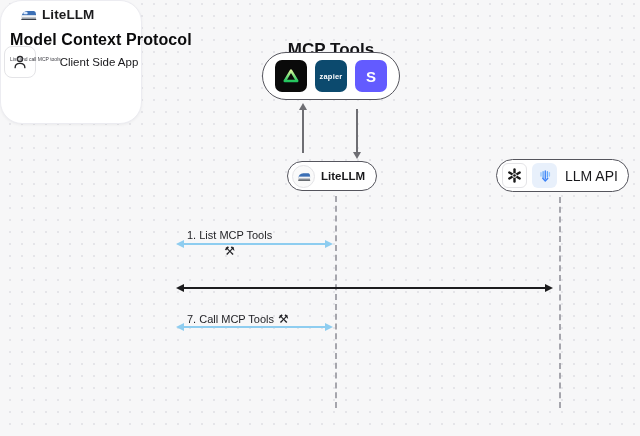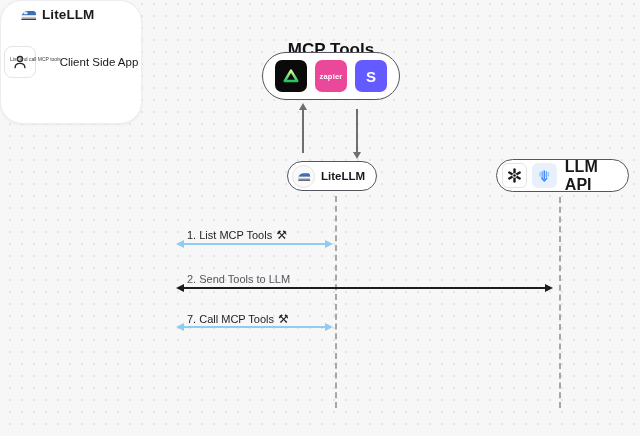--- a/index.html
+++ b/index.html
@@ -23,39 +23,39 @@
 
   
   .mcp-label{position:absolute;left:262px;top:40px;width:138px;text-align:center;font-size:17px;font-weight:600;color:#131316;}
   .mcp-box{
     position:absolute;left:262px;top:52px;width:138px;height:48px;box-sizing:border-box;
     background:#fff;border:1.5px solid #55555d;border-radius:26px;
     display:flex;align-items:center;justify-content:center;gap:8px;
   }
   .tool-tile{width:32px;height:32px;border-radius:7px;display:flex;align-items:center;justify-content:center;}
   .tile-dark{background:#0a0a0a;}
-  .tile-zapier{background:#ec4899;}
+  .tile-zapier{background:#0c4a6e;}
   .tile-stripe{background:#635bff;}
   .zapier-word{color:#fff;font-size:7.5px;font-weight:700;letter-spacing:.2px;}
   .stripe-s{color:#fff;font-size:15px;font-weight:700;}
 
   
   .varrow{position:absolute;width:0;}
   .vshaft{position:absolute;top:6px;bottom:6px;left:-0.75px;width:1.5px;background:#6e6e73;}
   .vhead{position:absolute;width:0;height:0;left:-4.5px;border-left:4.5px solid transparent;border-right:4.5px solid transparent;}
   .vhead.up{top:0;border-bottom:7px solid #6e6e73;}
   .vhead.down{bottom:0;border-top:7px solid #6e6e73;}
 
   
   .node{box-sizing:border-box;background:#fff;border:1.5px solid #55555d;display:flex;align-items:center;position:absolute;}
   .litellm-node{left:287px;top:161px;width:90px;height:30px;border-radius:15px;padding-left:4px;}
   .litellm-badge{width:21px;height:21px;border-radius:50%;border:1px solid #e4e4e7;background:#fafafa;display:flex;align-items:center;justify-content:center;}
   .litellm-node .node-label{font-size:11.5px;font-weight:600;color:#18181b;margin-left:6px;}
   .llmapi-node{left:496px;top:159px;width:133px;height:33px;border-radius:17px;padding-left:5px;gap:5px;}
-  .llmapi-node .node-label{font-size:16px;font-weight:700;color:#18181b;margin-left:3px;}
+  .llmapi-node .node-label{font-size:14px;font-weight:400;color:#18181b;margin-left:3px;}
   .mini-tile{width:25px;height:25px;border-radius:6px;display:flex;align-items:center;justify-content:center;box-sizing:border-box;}
   .openai-tile{background:#fff;border:1px solid #e4e4e7;}
   .provider-tile{background:#e8f0fb;}
 
   .client-node{left:35px;top:224px;width:140px;height:122px;border:1px solid #ececf1;border-radius:22px;background:#fff;
     box-shadow:0 1px 3px rgba(0,0,0,.05);display:flex;align-items:center;justify-content:center;gap:24px;}
   .person-badge{width:30px;height:30px;border-radius:8px;border:1px solid #e4e4e7;background:#fff;display:flex;align-items:center;justify-content:center;}
   .client-node .node-label{font-size:11.5px;font-weight:500;color:#18181b;}
 
   
@@ -89,20 +89,21 @@
     <svg width="17" height="14" viewBox="0 0 20 16">
       <path d="M2 10 Q2 4 9 3.2 L16.5 3.2 Q18.8 3.6 18.8 7 L18.8 10 Z" fill="#3b6fb5"></path>
       <rect x="2" y="8.2" width="16.8" height="2.6" fill="#f3f4f6"></rect>
       <rect x="2" y="10.8" width="16.8" height="2.2" fill="#9aa0a8"></rect>
       <rect x="1.4" y="12.6" width="17.8" height="1.4" rx="0.7" fill="#3a3f46"></rect>
       <rect x="4" y="4.6" width="5" height="2.4" rx="1" fill="#dbeafe"></rect>
     </svg>
     <span class="brand-name">LiteLLM</span>
   </div>
 
+  <div class="page-title">Model Context Protocol</div>
   <div class="page-subtitle">List and call MCP tools</div>
 
   <div class="mcp-label">MCP Tools</div>
   <div class="mcp-box">
     <div class="tool-tile tile-dark">
       <svg width="20" height="20" viewBox="0 0 24 24">
         <defs>
           <linearGradient id="triGrad" x1="0" y1="0" x2="0" y2="1">
             <stop offset="0" stop-color="#d9f99d"></stop>
               <stop offset="1" stop-color="#22c55e"></stop>
@@ -174,33 +175,30 @@
         <circle cx="12" cy="8" r="3.4"></circle>
         <path d="M5.5 19.5 Q5.5 13.8 12 13.8 Q18.5 13.8 18.5 19.5"></path>
       </svg>
     </span>
     <span class="node-label">Client Side App</span>
   </div>
 
   <div class="lifeline lifeline-litellm"></div>
   <div class="lifeline lifeline-llmapi"></div>
 
-  <div class="step-label" style="left:187px;top:229px;">
+  <div class="step-label" style="left:187px;top:229px;flex-direction:column;">
     <span>1. List MCP Tools</span>
     <span class="tools-glyph">⚒</span>
   </div>
   <div class="harrow blue" style="left:176px;top:244px;width:157px;">
     <span class="hhead left"></span>
     <span class="hshaft"></span>
     <span class="hhead right"></span>
   </div>
 
-  <div class="step-label muted" style="left:187px;top:273px;">
-    <span>2. Send Tools to LLM</span>
-  </div>
   <div class="harrow black" style="left:176px;top:288px;width:377px;">
     <span class="hhead left"></span>
     <span class="hshaft"></span>
     <span class="hhead right"></span>
   </div>
 
   <div class="step-label" style="left:187px;top:313px;">
     <span>7. Call MCP Tools</span>
     <span class="tools-glyph">⚒</span>
   </div>

